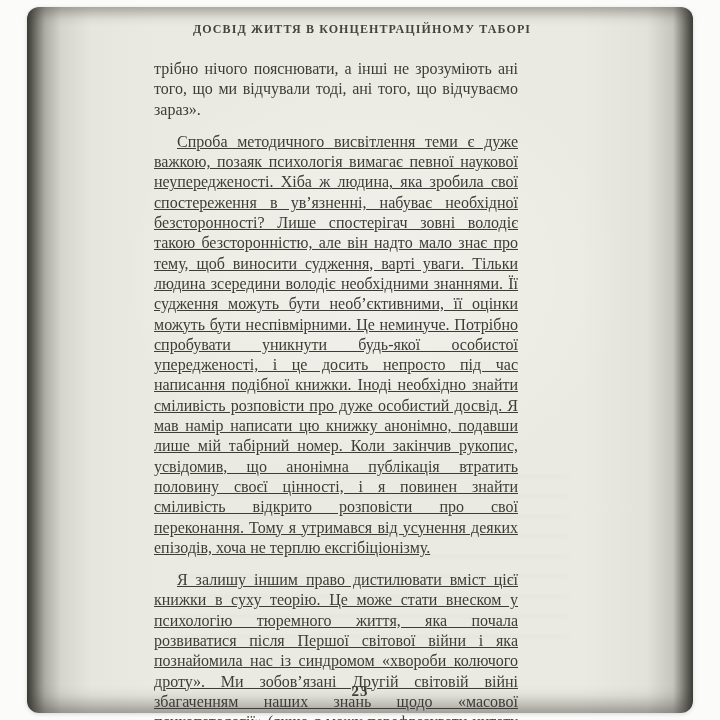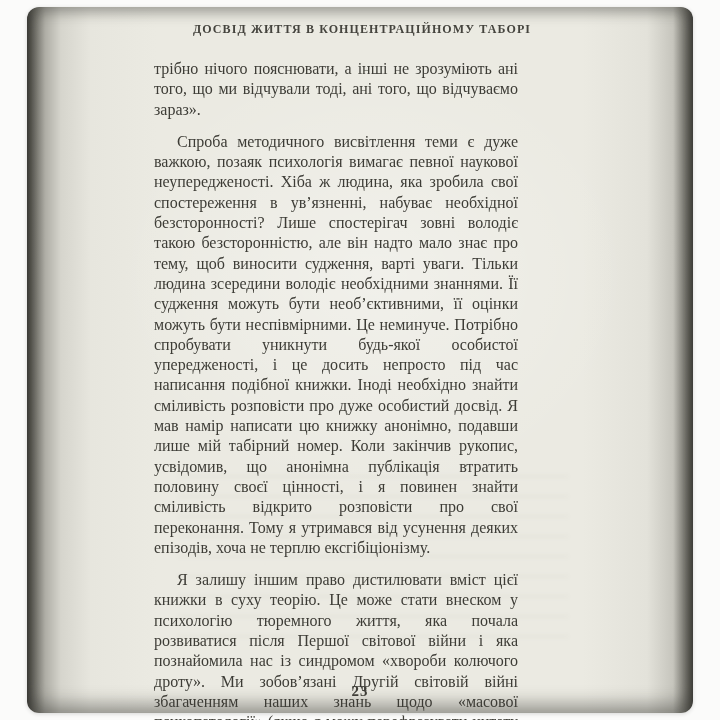--- a/index.html
+++ b/index.html
@@ -61,21 +61,21 @@
     left: 115px; top: 40px;
     width: 388px;
     color: #3d3c36;
     font-size: 16px;
     line-height: 20.3px;
     text-align: justify;
     hyphens: auto;
     -webkit-hyphens: auto;
   }
   .para { margin: 12px; }
-  .para.indent { text-indent: 23px; }
+  .para.indent { text-indent: 23px; text-decoration: underline; }
   .footnote-rule {
     width: 150px;
     height: 0;
     border-top: 1.2px solid #4c4b45;
     margin: 9px 0 5px 0;
   }
   .footnote {
     font-size: 13px;
     line-height: 17px;
     color: #43423c;

